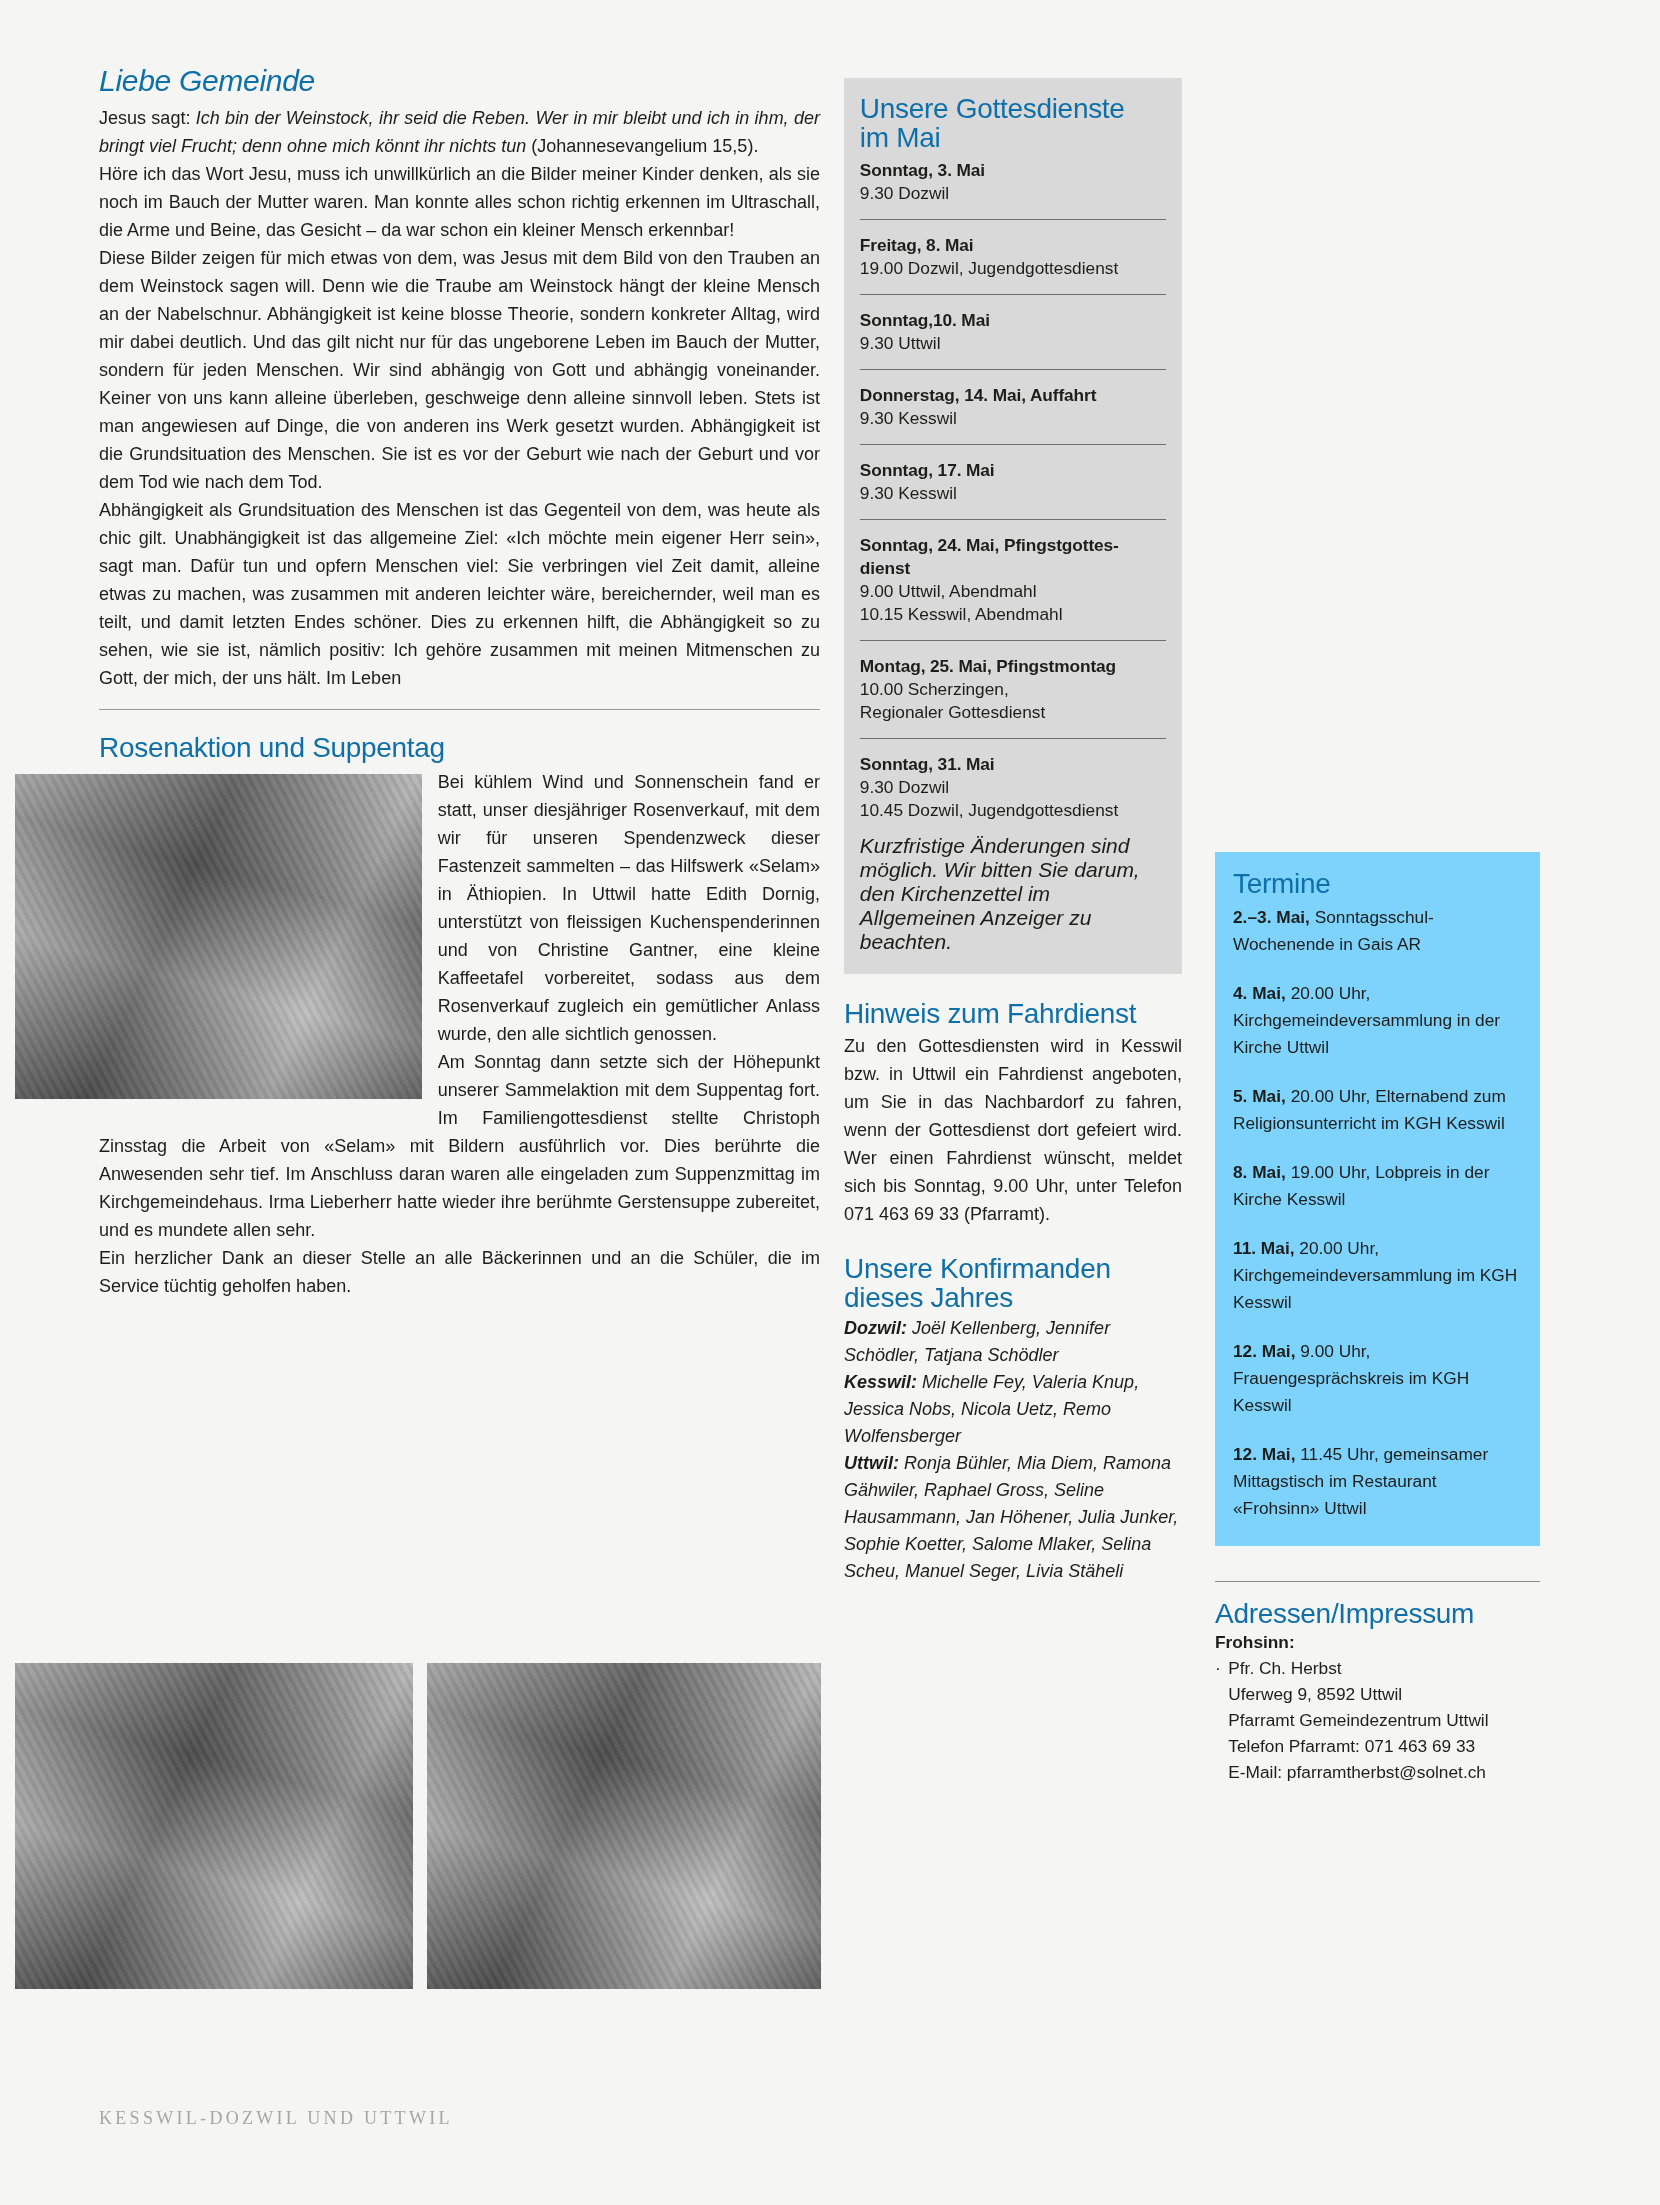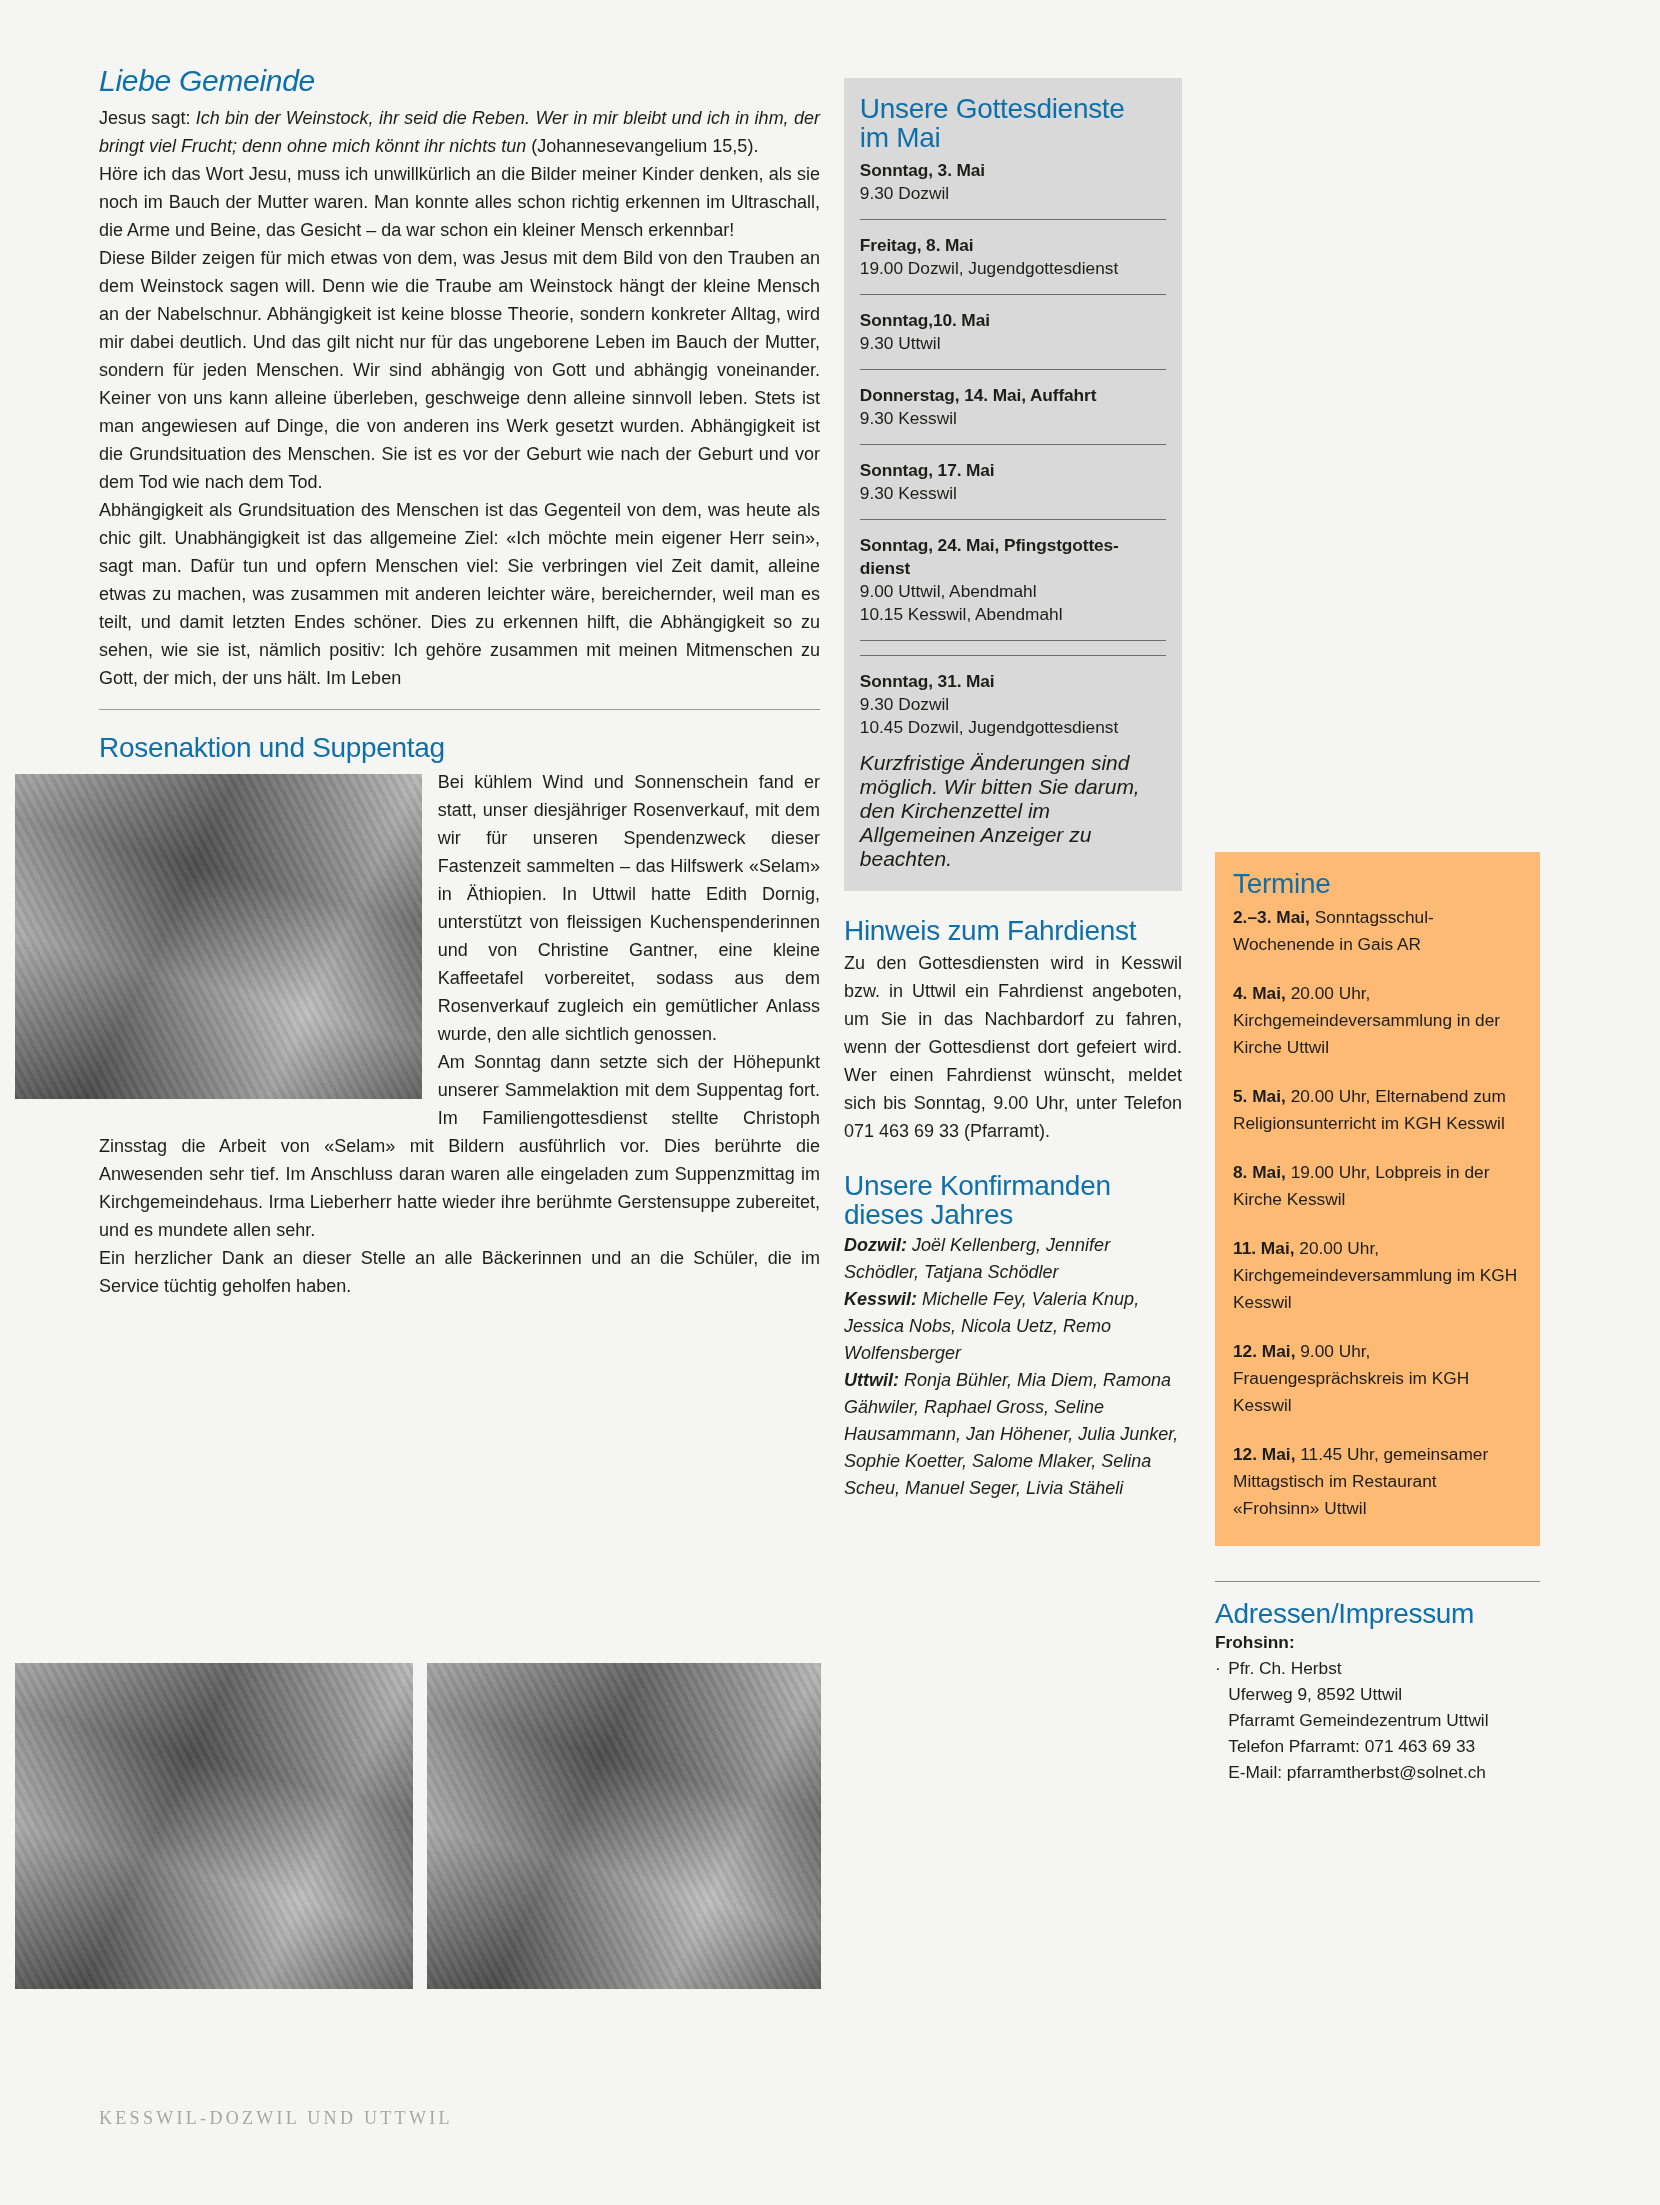--- a/index.html
+++ b/index.html
@@ -186,21 +186,21 @@
   }
 
   
   #col3 {
     position: absolute;
     left: 1215px;
     top: 852px;
     width: 325px;
   }
   .termine-box {
-    background: #fdba74;
+    background: #7dd3fc;
     padding: 18px 18px 24px 18px;
     width: 325px;
   }
   .termine-box .box-title {
     font-size: 28px;
     margin-bottom: 4.8px;
   }
   .termine-item {
     font-size: 17.3px;
     line-height: 27px;
@@ -313,20 +313,25 @@
       </div>
       <hr class="svc-sep">
 
       <div class="svc-item">
         <div class="svc-day">Sonntag, 24. Mai, Pfingstgottes-dienst</div>
         <div class="svc-time">  9.00 Uttwil, Abendmahl
 10.15 Kesswil, Abendmahl</div>
       </div>
       <hr class="svc-sep">
 
+      <div class="svc-item">
+        <div class="svc-day">Montag, 25. Mai, Pfingstmontag</div>
+        <div class="svc-time">10.00 Scherzingen,
+            Regionaler Gottesdienst</div>
+      </div>
       <hr class="svc-sep">
 
       <div class="svc-item">
         <div class="svc-day">Sonntag, 31. Mai</div>
         <div class="svc-time">  9.30 Dozwil
 10.45 Dozwil, Jugendgottesdienst</div>
       </div>
 
       <div class="svc-note">Kurzfristige Änderungen sind möglich. Wir bitten Sie darum, den Kirchenzettel im Allgemeinen Anzeiger zu beachten.</div>
     </div>

